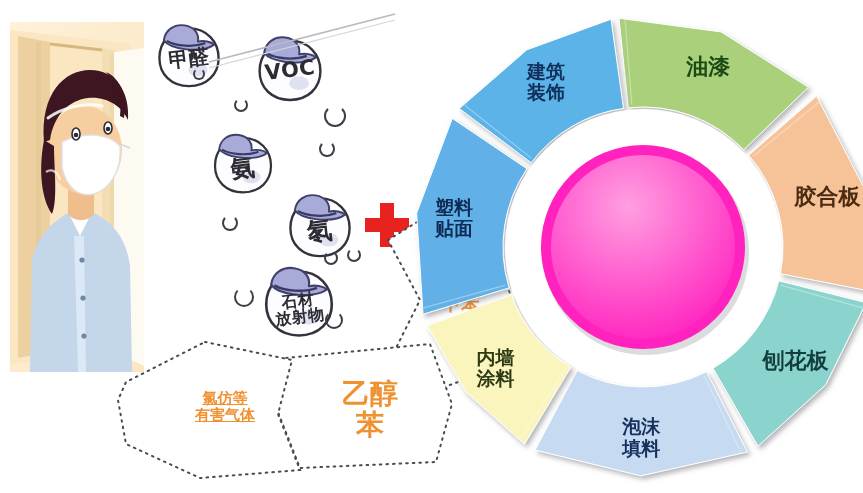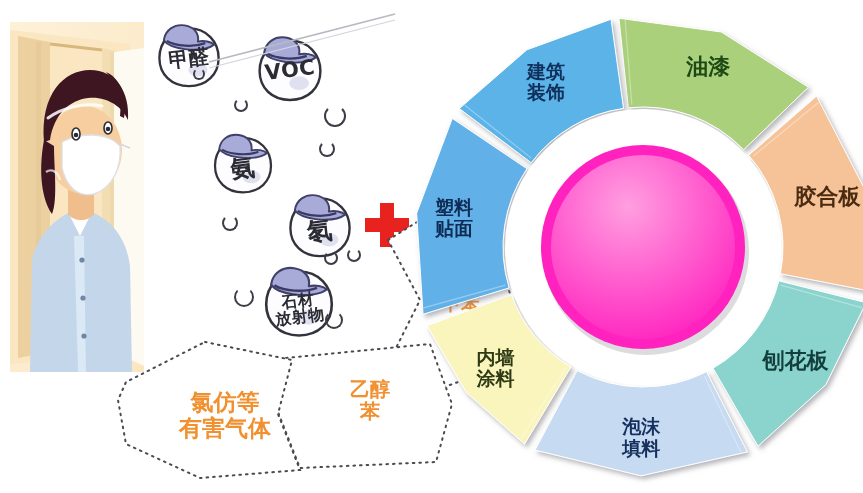--- a/index.html
+++ b/index.html
@@ -170,23 +170,23 @@
     </div>
 
   <svg class="dottedlayer" id="dottedsvg" xmlns="http://www.w3.org/2000/svg">
       <polygon points="388,240 430,214 492,238 512,300 492,370 430,392 392,356 420,300" fill="#ffffff" stroke="#4a4a52" stroke-width="2" stroke-dasharray="1.6 5" stroke-linecap="round"></polygon>
       <polygon points="286,358 430,344 452,404 436,462 300,468 278,412" fill="#ffffff" stroke="#4a4a52" stroke-width="2" stroke-dasharray="1.6 5" stroke-linecap="round"></polygon>
       <polygon points="205,342 292,360 278,414 300,470 200,478 126,444 118,400 126,382" fill="#ffffff" stroke="#4a4a52" stroke-width="2" stroke-dasharray="1.6 5" stroke-linecap="round"></polygon>
     </svg>
   <div id="dottedlabels">
       <div class="seg-label" style="left: 426px; top: 272px; width: 70px; font-size: 19px;">甲醛
 甲苯</div>
-      <div class="seg-label" style="left: 330px; top: 378px; width: 80px; font-size: 20px;">乙醇
+      <div class="seg-label" style="left: 330px; top: 378px; width: 80px; font-size: 28px;">乙醇
 苯</div>
-      <div class="seg-label" style="left: 160px; top: 390px; width: 130px; font-size: 23px;">氯仿等
+      <div class="seg-label" style="left: 160px; top: 390px; width: 130px; font-size: 15px; text-decoration: underline;">氯仿等
 有害气体</div>
     </div>
 
   <svg class="donut" id="donutsvg" viewBox="0 0 460 500" xmlns="http://www.w3.org/2000/svg">
       <defs>
         <radialGradient id="gcenter" cx="42%" cy="28%" r="78%">
           <stop offset="0%" stop-color="#ff9fe0"></stop>
           <stop offset="100%" stop-color="#ff22bf"></stop>
         </radialGradient>
         <filter id="segshadow" x="-25%" y="-25%" width="160%" height="160%">

